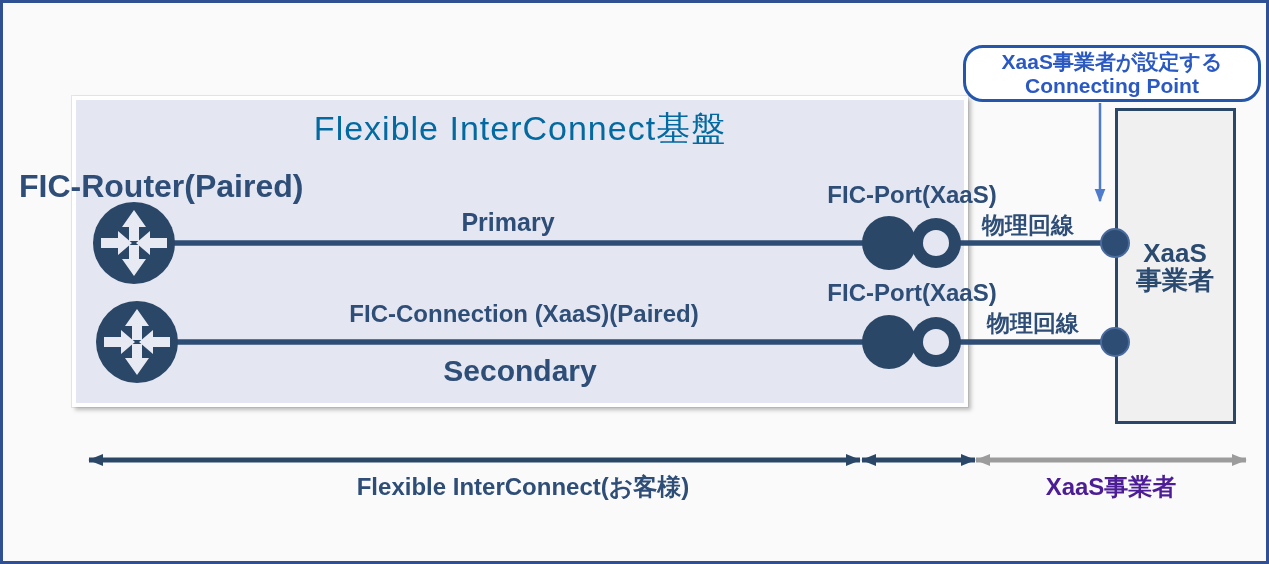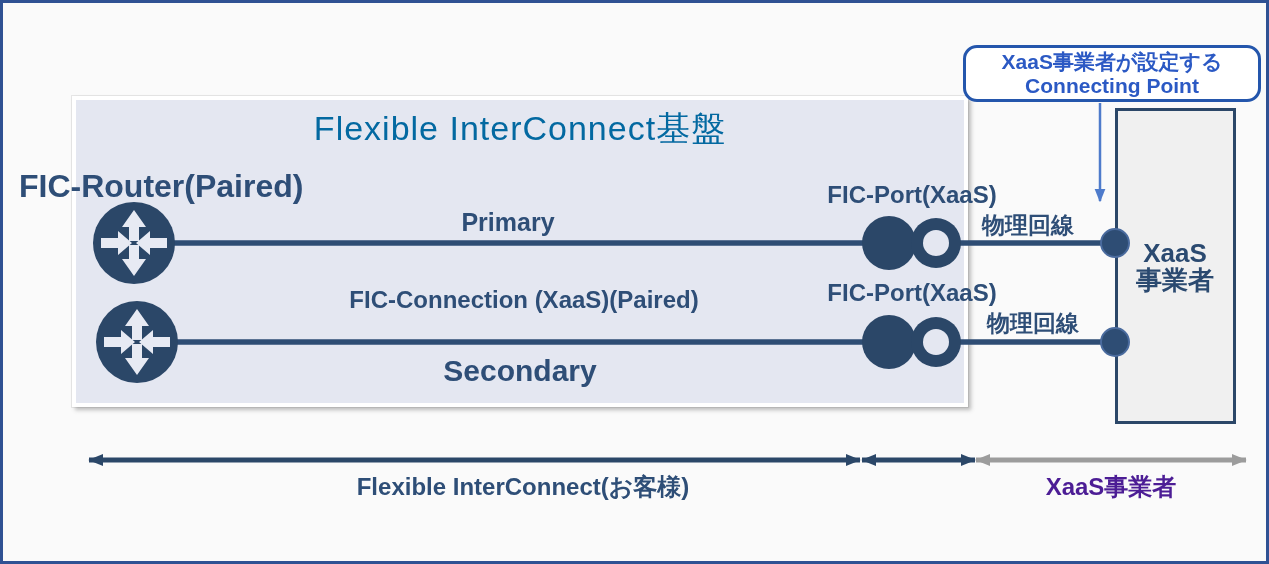--- a/index.html
+++ b/index.html
@@ -14,36 +14,36 @@
     position:absolute; left:69px; top:93px; width:896px; height:311px;
     background:#E4E7F1; border:4px solid #ffffff;
     box-shadow:3px 3px 4px rgba(110,110,110,.45), 0 0 0 1px #E6E6E6;
   }
   .xaas-box {
     position:absolute; left:1112px; top:105px; width:121px; height:316px;
     background:#F0F0F0; border:3px solid #2B4768;
   }
   .callout {
     position:absolute; left:960px; top:42px; width:298px; height:57px;
-    background:#ffffff; border:3px solid #2456AC; border-radius:14px;
+    background:#ffffff; border:3px solid #2456AC; border-radius:20px;
     display:flex; flex-direction:column; align-items:center; justify-content:center;
     color:#2B59C4; font-weight:bold; font-size:21px; line-height:24px;
     white-space:nowrap;
   }
   svg.overlay { position:absolute; left:0; top:0; pointer-events:none; }
   .lbl { position:absolute; font-weight:bold; color:#2E4E77; white-space:nowrap; }
   .ctr { transform:translateX(-50%); text-align:center; }
   #title {
     position:absolute; left:73px; top:103px; width:888px; text-align:center;
     font-size:34px; font-weight:400; color:#0369a1; letter-spacing:1px;
     white-space:nowrap;
   }
   #lbl-fic-router   { left:16px;  top:165px; font-size:32px; }
   #lbl-primary      { left:505px; top:205px; font-size:25px; }
-  #lbl-fic-conn     { left:521px; top:283px; font-size:24px;text-align:center; }
+  #lbl-fic-conn     { left:521px; top:297px; font-size:24px;text-align:center; }
   #lbl-secondary    { left:517px; top:351px; font-size:30px; }
   #lbl-port-top     { left:909px; top:178px; font-size:24px; }
   #lbl-port-bottom  { left:909px; top:276px; font-size:24px; }
   #lbl-phys-top     { left:1025px; top:207px; font-size:23px; }
   #lbl-phys-bottom  { left:1030px; top:305px; font-size:23px; }
   #xaas-label       { left:1172px; top:237px; font-size:26px; line-height:27px; color:#2B4A70; }
   #lbl-span-customer{ left:520px;  top:468px; font-size:24px; }
   #lbl-span-ficxaas { left:917px;  top:468px; font-size:24px; line-height:25px; }
   #lbl-span-xaas    { left:1108px; top:468px; font-size:24px; color:#4c1d95; }
 </style>

